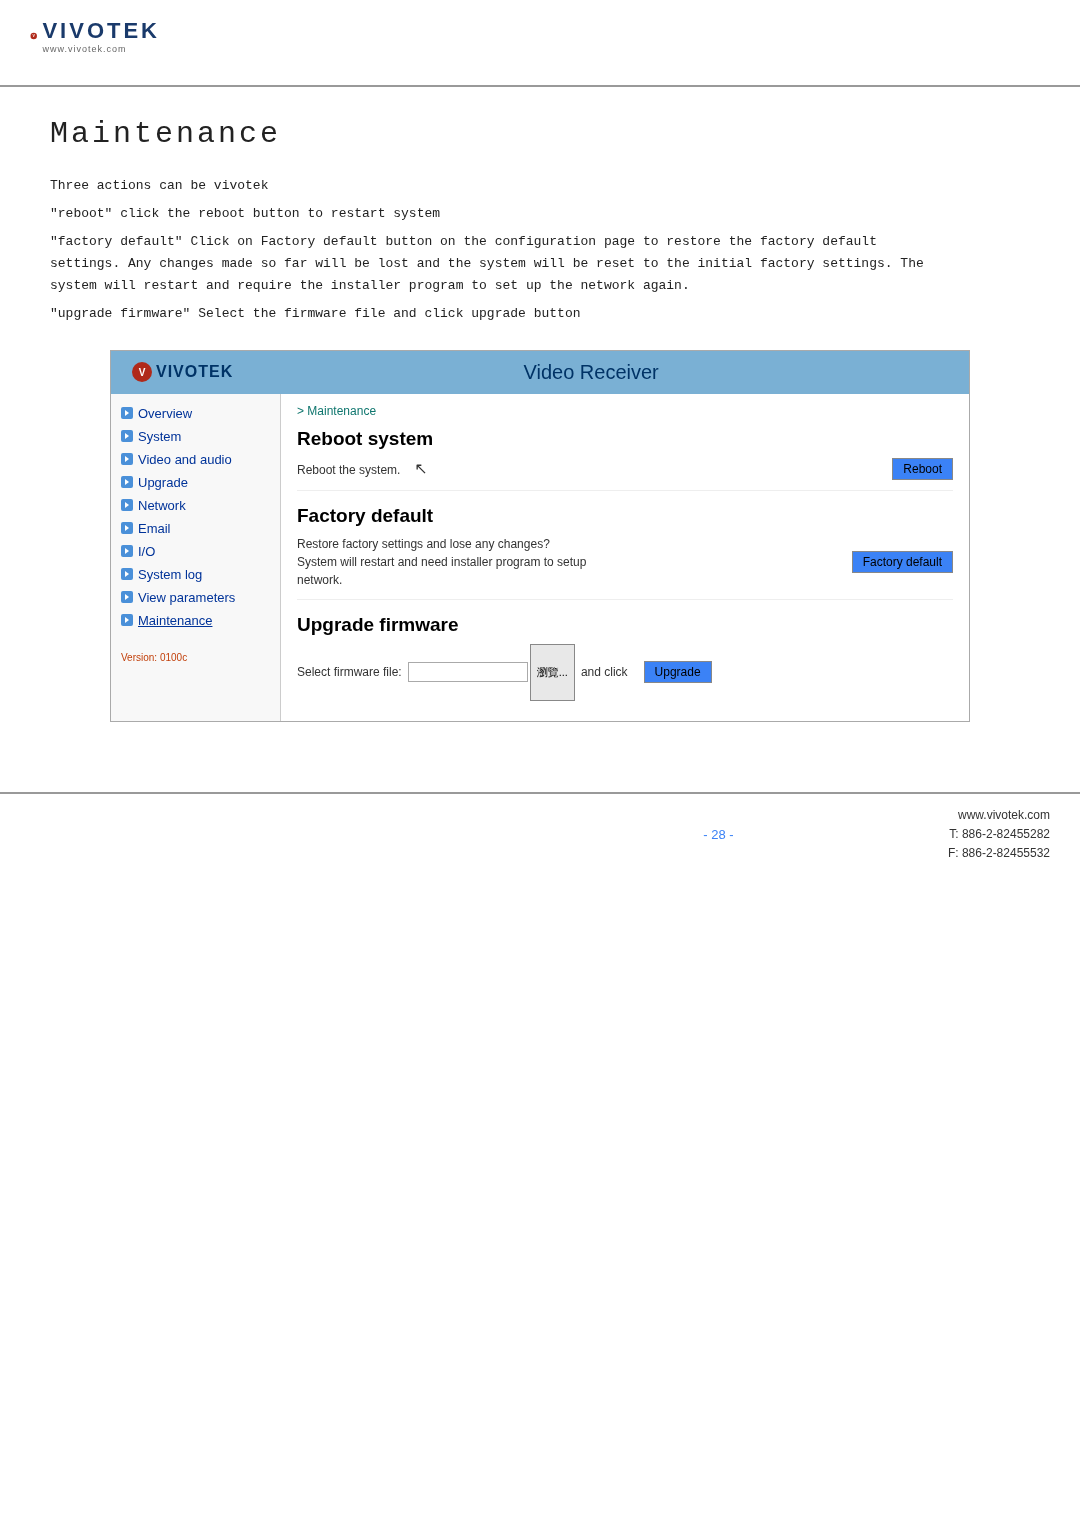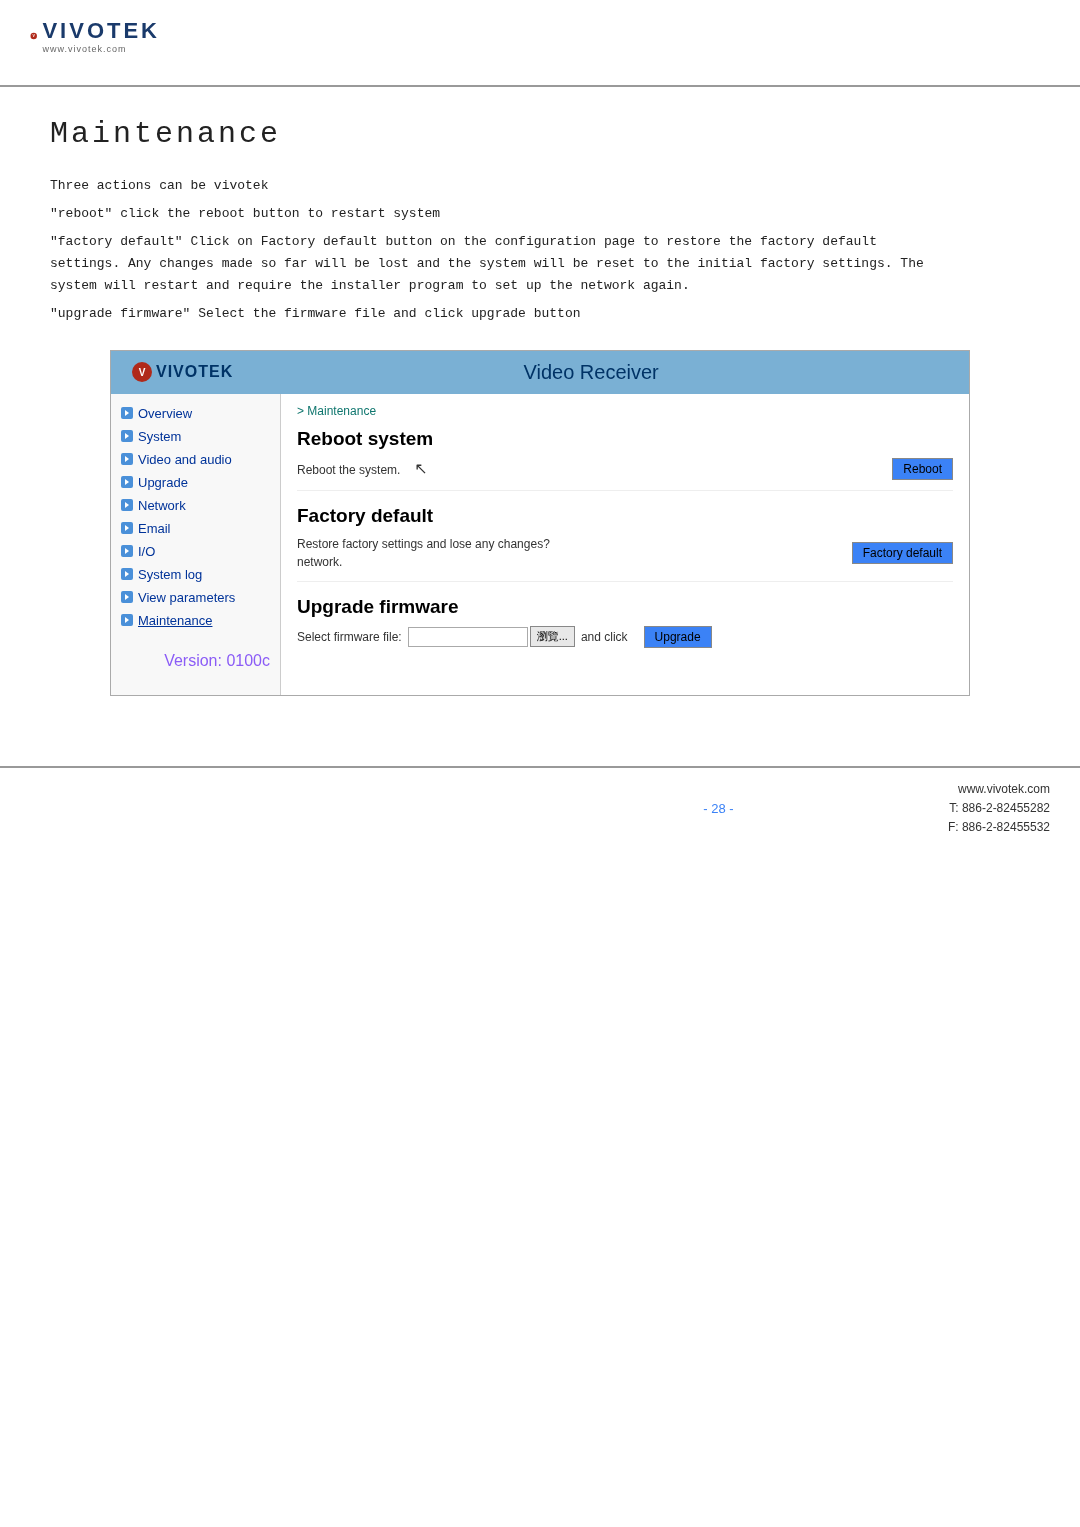--- a/index.html
+++ b/index.html
@@ -92,21 +92,20 @@
       background: #fff;
     }
 
     
     .sidebar {
       width: 170px;
       border-right: 1px solid #ccc;
       padding: 8px 0 20px 0;
       flex-shrink: 0;
       background: #f8f8f8;
-      text-align: right;
     }
     .sidebar-item {
       display: flex;
       align-items: center;
       padding: 4px 8px 4px 10px;
       font-size: 13px;
       color: #003399;
       cursor: pointer;
       text-decoration: none;
     }
@@ -129,22 +128,22 @@
       top: 3px;
       left: 4px;
       width: 0;
       height: 0;
       border-top: 3px solid transparent;
       border-bottom: 3px solid transparent;
       border-left: 4px solid white;
     }
     .sidebar-version {
       padding: 20px 10px 5px 10px;
-      font-size: 16px;
-      color: #8b5cf6;
+      font-size: 10px;
+      color: #c2410c;
     }
 
     
     .main-panel {
       flex: 1;
       padding: 10px 16px 20px 16px;
     }
     .breadcrumb {
       font-size: 12px;
       color: #0f766e;
@@ -197,21 +196,21 @@
     .firmware-input {
       border: 1px solid #aaa;
       width: 120px;
       height: 20px;
       font-size: 11px;
       padding: 1px 3px;
     }
     .firmware-browse {
       border: 1px solid #888;
       background: #e8e8e8;
-      padding: 2px 6px;
+      padding: 20px 6px;
       font-size: 11px;
       cursor: pointer;
       margin-left: 2px;
     }
     .and-click {
       font-size: 12px;
       color: #333;
       margin: 0 6px;
     }
 
@@ -346,20 +345,21 @@
             <span class="section-text">Reboot the system.</span>
             <span class="cursor-icon">↖</span>
           </div>
           <button class="btn">Reboot</button>
         </div>
 
         <div class="section-title-bold">Factory default</div>
         <div class="section-row">
           <div class="section-row-inner">
             <div class="section-text">Restore factory settings and lose any changes?</div>
+            <div class="section-text">System will restart and need installer program to setup</div>
             <div class="section-text">network.</div>
           </div>
           <button class="btn">Factory default</button>
         </div>
 
         <div class="section-title-bold">Upgrade firmware</div>
         <div>
           <div class="firmware-row">
             <span class="firmware-label">Select firmware file:</span>
             <input class="firmware-input" type="text" style="">

